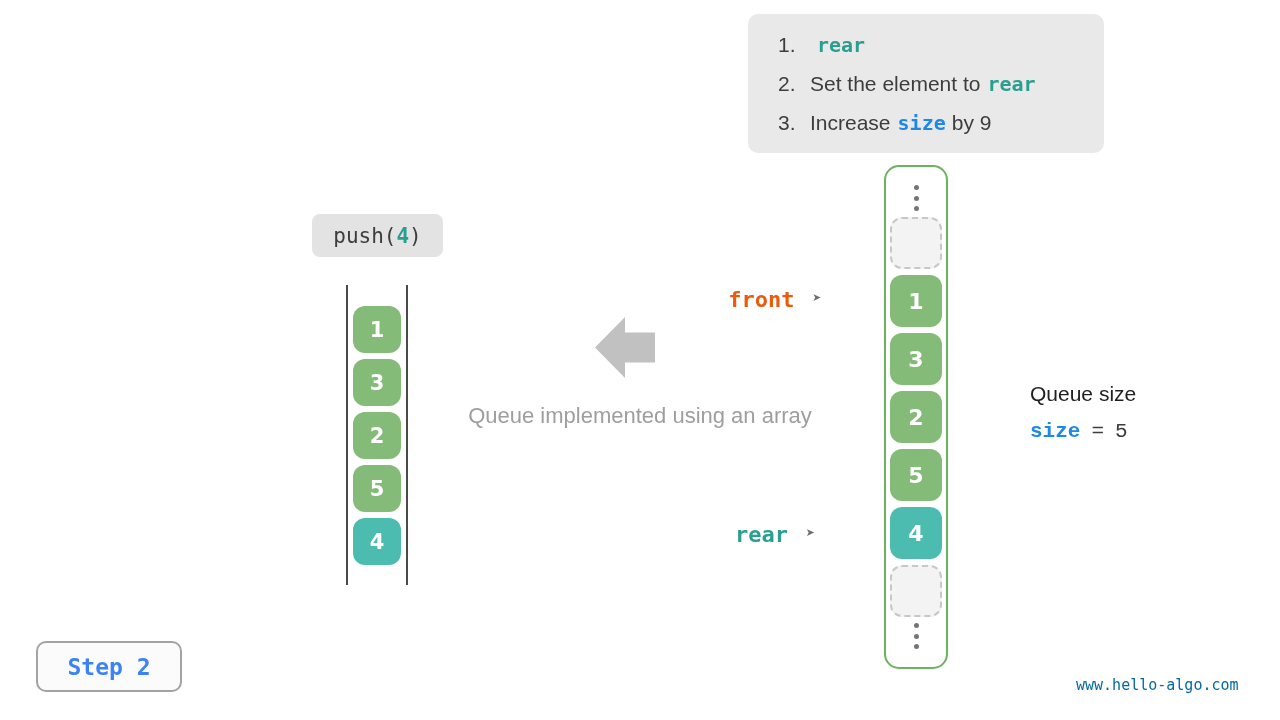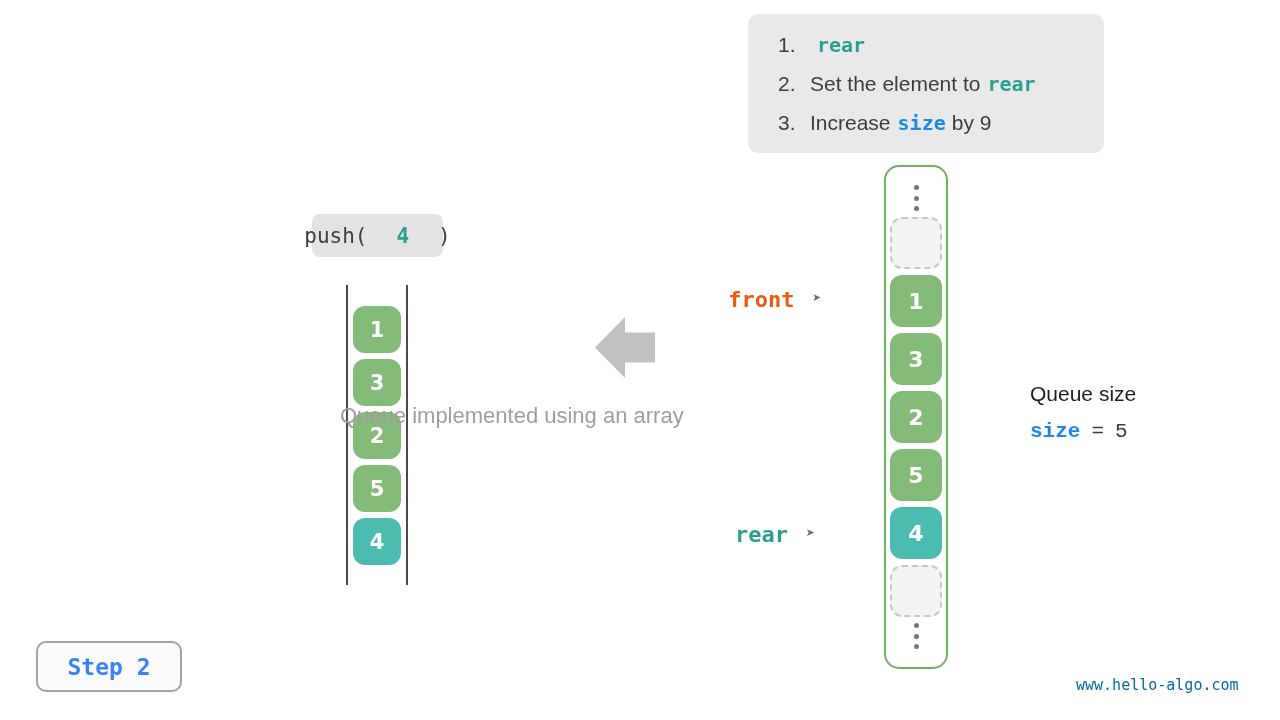--- a/index.html
+++ b/index.html
@@ -24,21 +24,21 @@
   .code.teal { color: #2a9e8f; }
   .code.blue { color: #1e88e5; }
   .instr-pre { margin-right: 0px; }
   .code + .instr-post { margin-left: -1px; }
 
   
   .push-box {
     position: absolute; left: 312px; top: 214px; width: 131px; height: 43px;
     background: #e3e3e3; border-radius: 8px;
     display: flex; align-items: center; justify-content: center;
-    font-family: "DejaVu Sans Mono", monospace; font-size: 21px; color: #3d3d3d; gap: 29px;
+    font-family: "DejaVu Sans Mono", monospace; font-size: 21px; color: #3d3d3d;
   }
   .push-box .arg { color: #2a9e8f; font-weight: bold; }
 
   
   .left-array {
     position: absolute; left: 346px; top: 285px; width: 62px; height: 300px;
     border-left: 2px solid #4a4a4a; border-right: 2px solid #4a4a4a;
     display: flex; flex-direction: column; align-items: center;
     padding-top: 21px; gap: 6px;
   }
@@ -85,21 +85,21 @@
     margin-top: 14px; font-family: Liberation Mono, monospace;
     font-size: 21px; color: #3d3d3d;
   }
   .size-line .var { color: #1e88e5; font-weight: bold; }
   .size-line .eq { margin: 0 11px; }
 
   
   .flow-arrow { position: absolute; left: 595px; top: 317px; }
   .caption {
     position: absolute; left: 340px; top: 403px; width: 600px;
-    text-align: left; font-size: 22px; color: #9e9e9e;
+    text-align: center; font-size: 22px; color: #9e9e9e;
   }
 
   
   .step-badge {
     position: absolute; left: 36px; top: 641px; width: 146px; height: 51px;
     background: #fbfbfb; border: 2px solid #a3a3a3; border-radius: 10px;
     display: flex; align-items: center; justify-content: center;
     font-family: "DejaVu Sans Mono", monospace; font-weight: bold;
     font-size: 23px; color: #3b82f6;
   }

